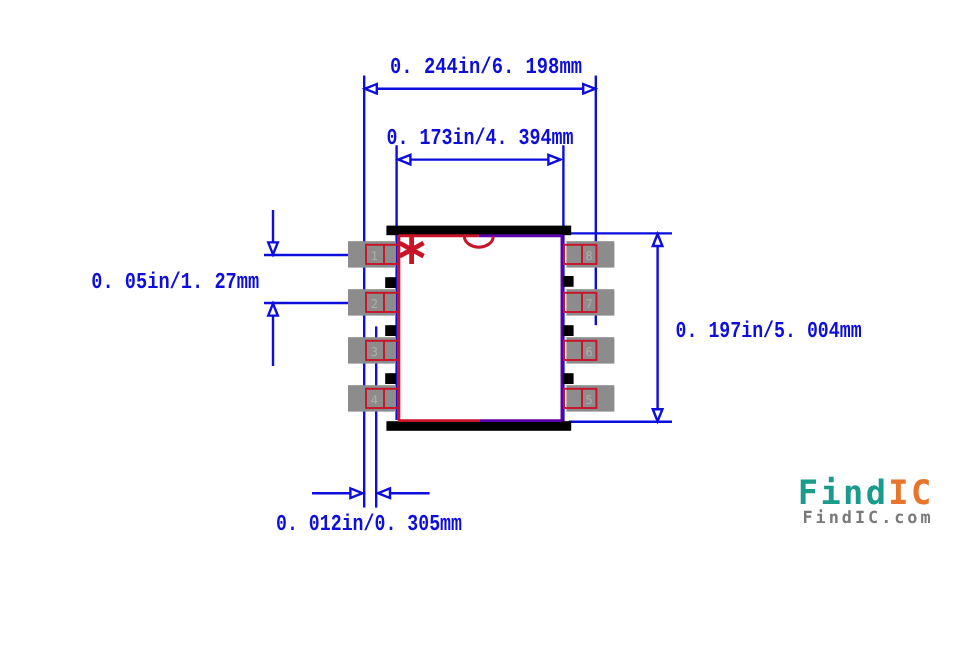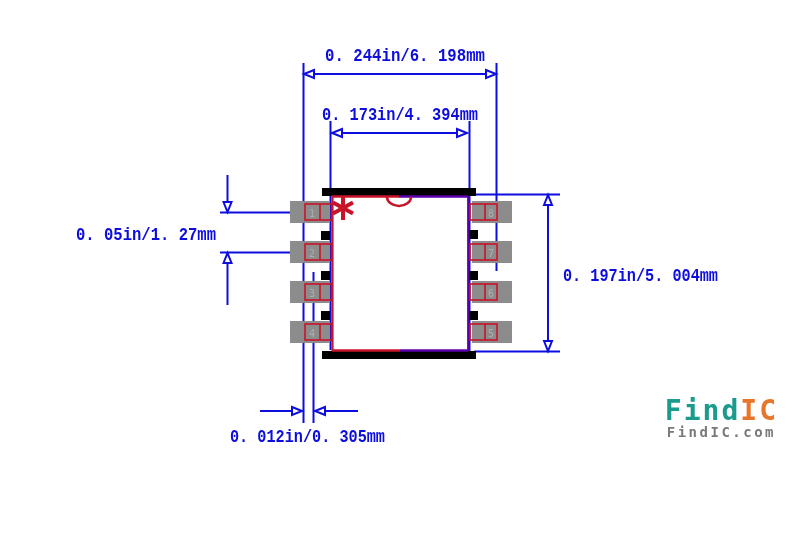--- a/index.html
+++ b/index.html
@@ -17,21 +17,21 @@
     fill: #0d0dde;
   }
   svg text.pinnum {
     font-family: "DejaVu Sans Mono", monospace;
     fill: #aeaeae;
   }
   .logo {
     position: absolute;
     right: 22px;
     bottom: 17px;
-    text-align: center;
+    text-align: right;
     line-height: 1;
     user-select: none;
   }
   .logo .line1 {
     font-family: "DejaVu Sans Mono", monospace;
     font-weight: bold;
     font-size: 28px;
     letter-spacing: 2px;
   }
   .logo .brand-find { color: #1b9b8c; }

